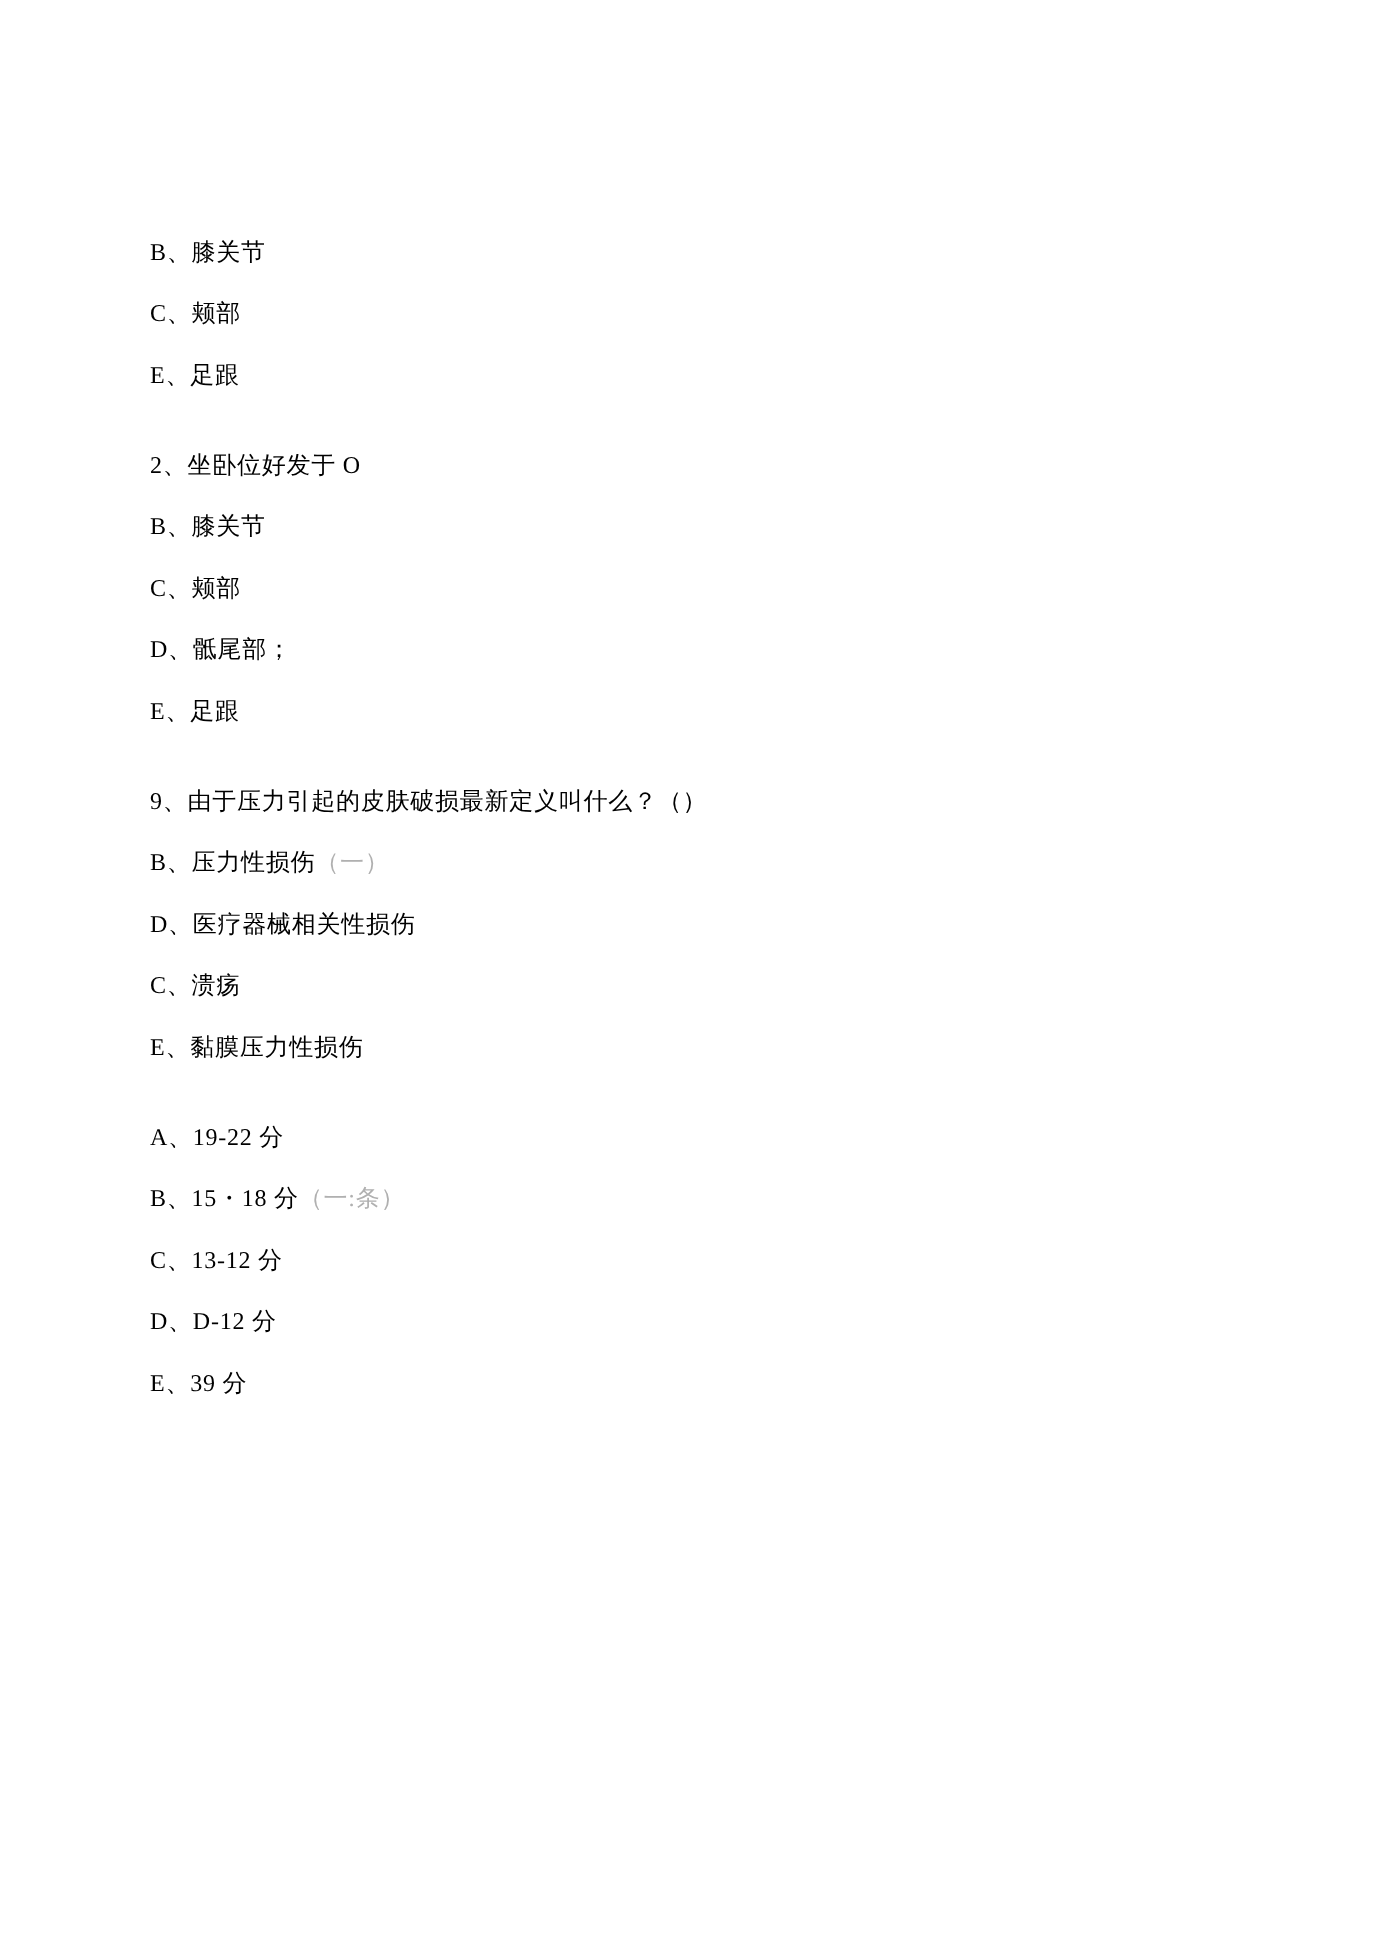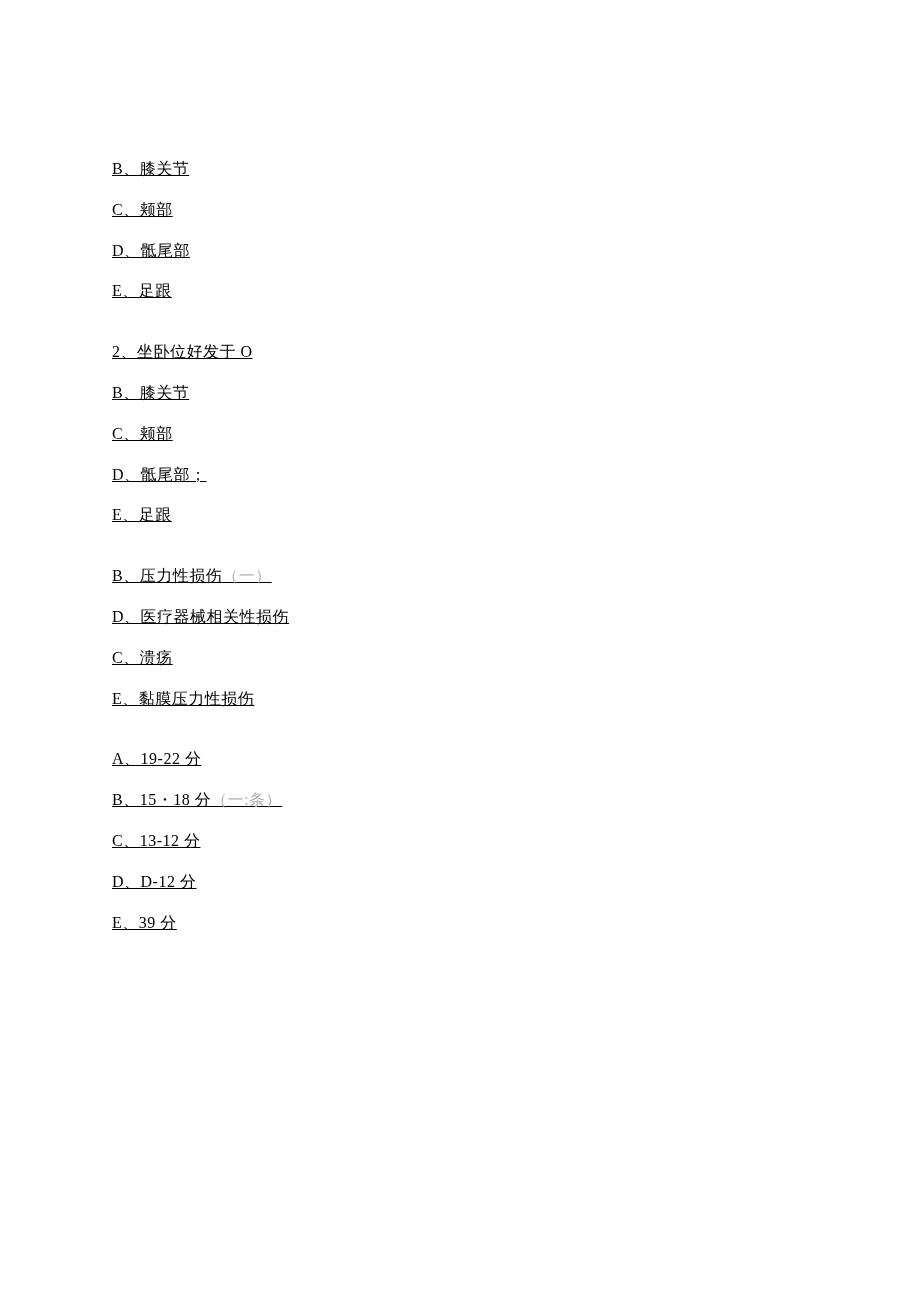--- a/index.html
+++ b/index.html
@@ -9,24 +9,23 @@
     }
     body {
       width: 920px;
       height: 1301px;
       background: #ffffff;
       font-family: "SimSun", "宋体", serif;
       position: relative;
     }
     .content {
       position: absolute;
-      left: 112px;
+      left: 100px;
       top: 159px;
       width: 700px;
-      text-decoration: underline;
     }
     .line {
       font-size: 16px;
       color: #000000;
       line-height: 1.3;
       margin-bottom: 20px;
       letter-spacing: 0.5px;
     }
     .line.spacer {
       margin-bottom: 40px;
@@ -35,29 +34,29 @@
       color: #b0b0b0;
     }
   </style>
 </head>
 <body>
 
 <div class="content">
 
   <div class="line">B、膝关节</div>
   <div class="line">C、颊部</div>
-  <div class="line">D、骶尾部</div>
   <div class="line spacer">E、足跟</div>
 
   <div class="line">2、坐卧位好发于 O</div>
   <div class="line">B、膝关节</div>
   <div class="line">C、颊部</div>
   <div class="line">D、骶尾部；</div>
   <div class="line spacer">E、足跟</div>
 
+  <div class="line">9、由于压力引起的皮肤破损最新定义叫什么？（）</div>
   <div class="line">
     <span>B、压力性损伤</span><span class="mark">（一）</span>
   </div>
   <div class="line">D、医疗器械相关性损伤</div>
   <div class="line">C、溃疡</div>
   <div class="line spacer">E、黏膜压力性损伤</div>
 
   <div class="line">A、19-22 分</div>
   <div class="line">
     <span>B、15・18 分</span><span class="mark">（一:条）</span>

